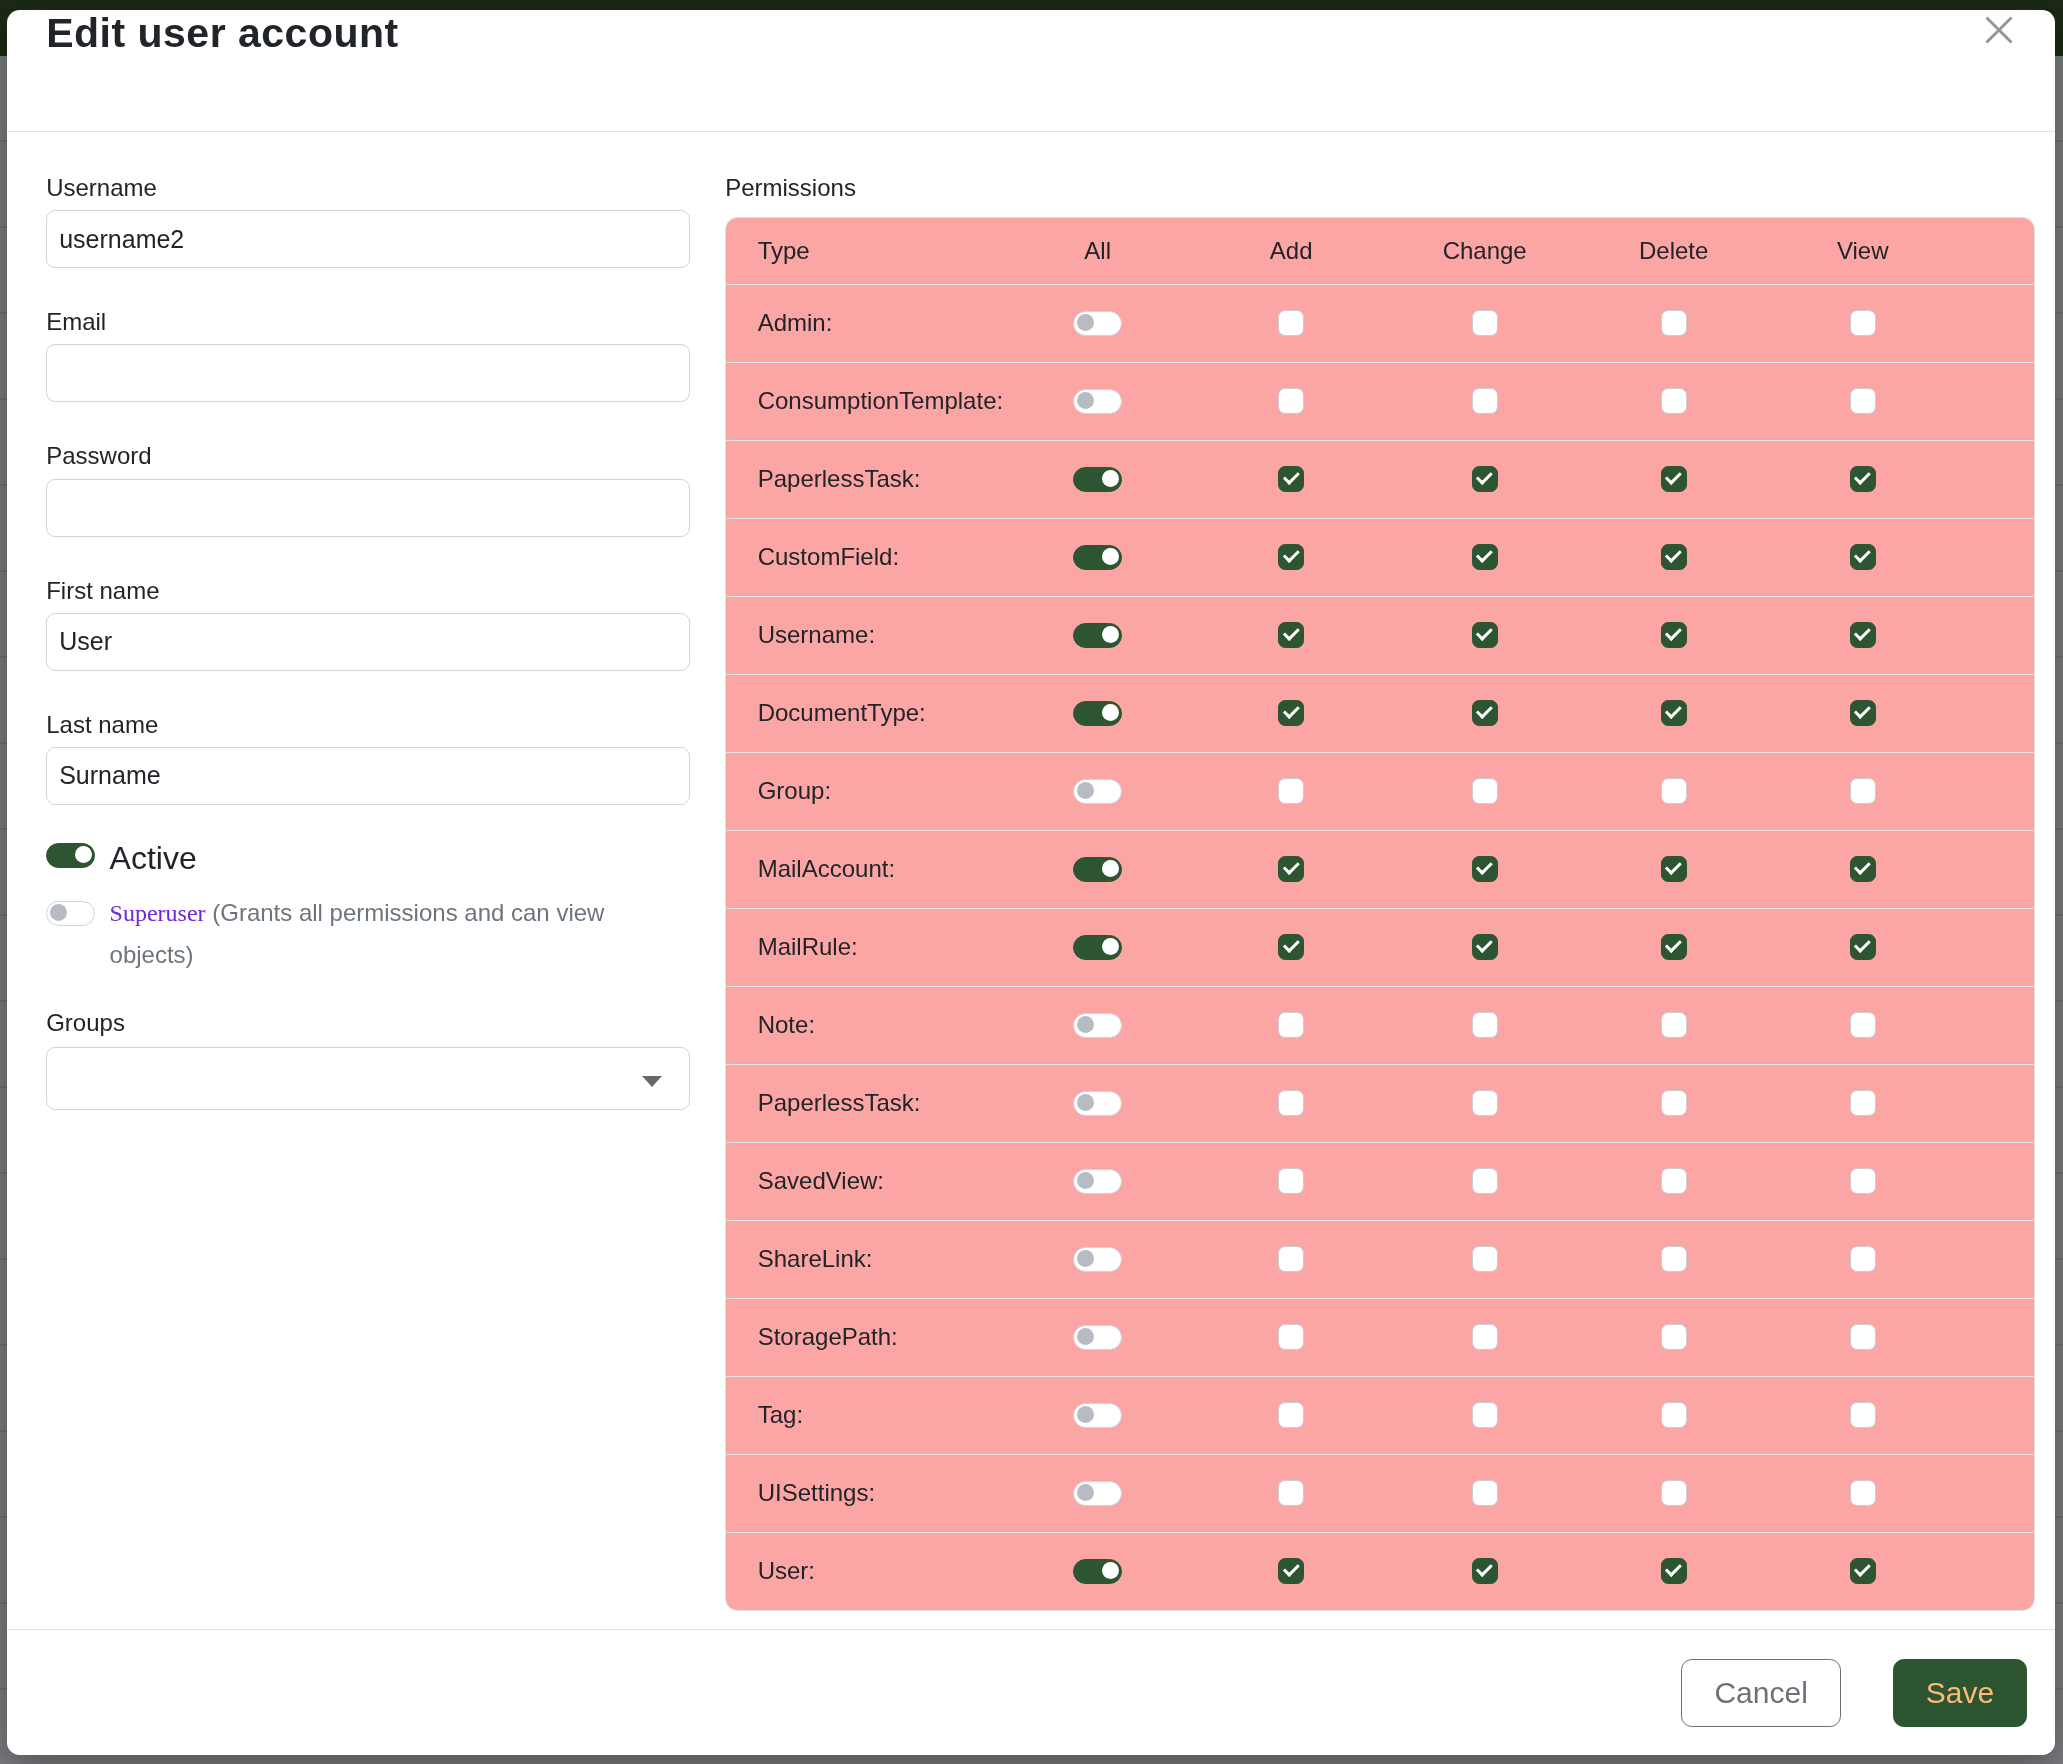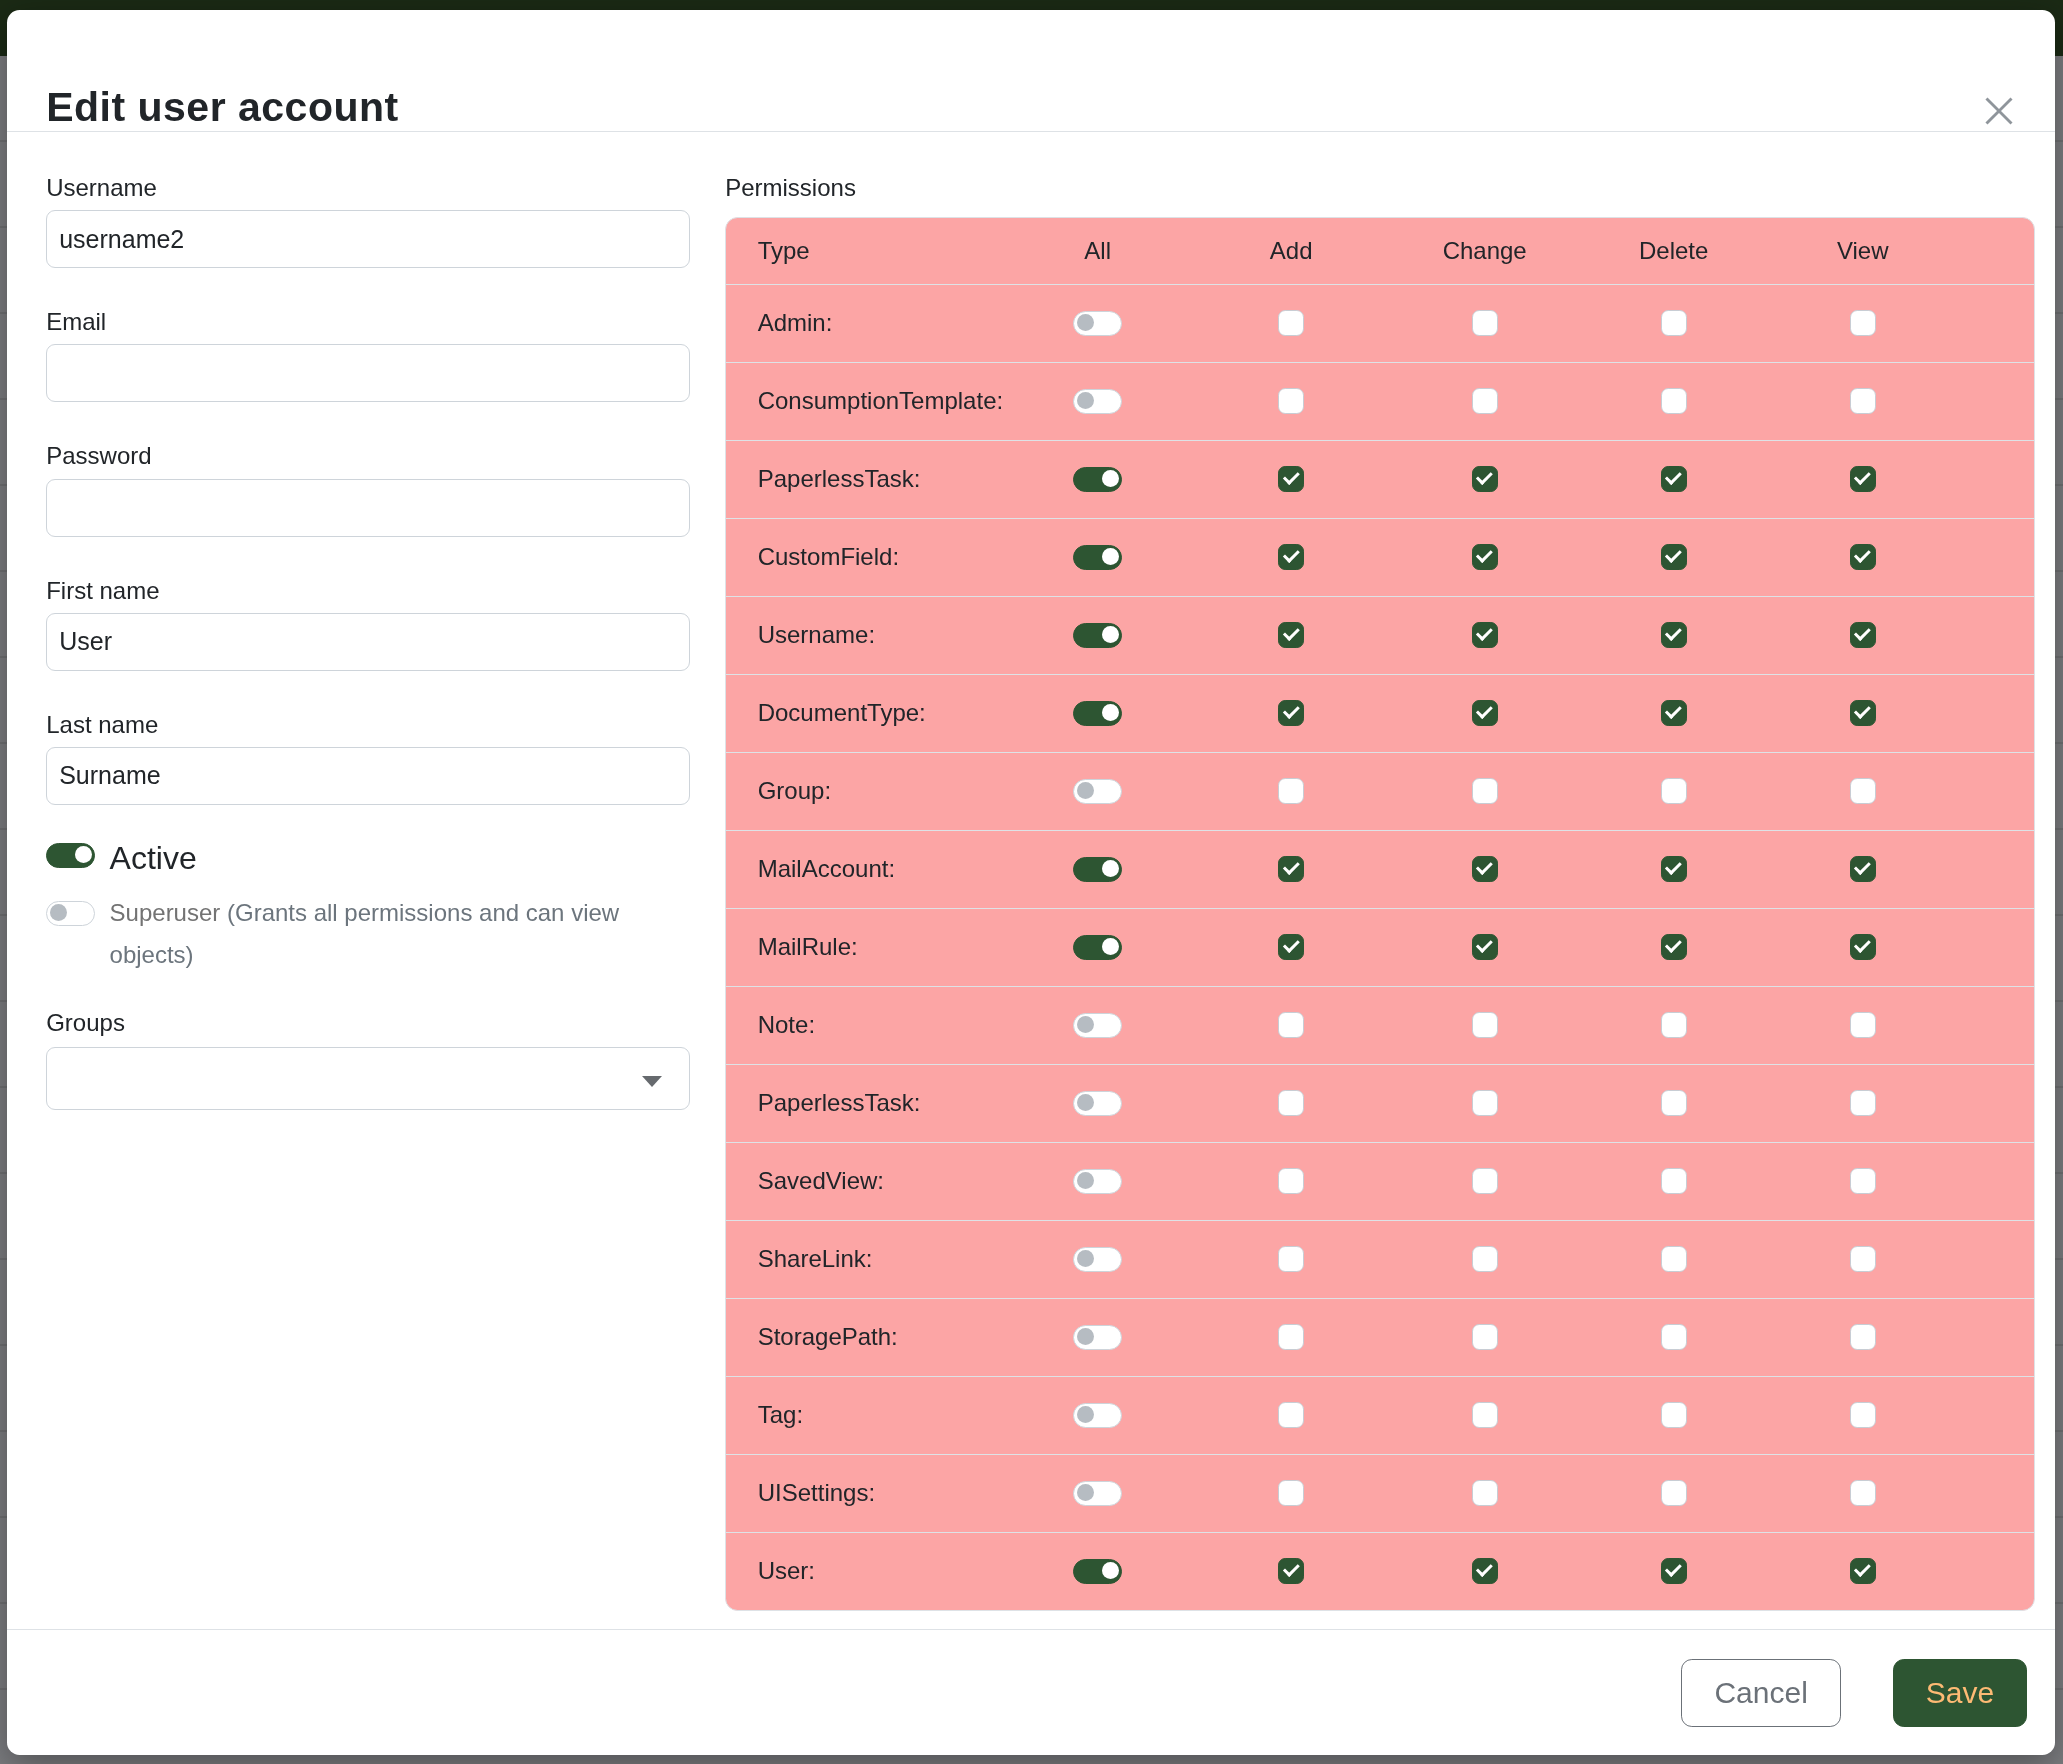--- a/index.html
+++ b/index.html
@@ -10,41 +10,41 @@
   .backdrop { position:absolute; inset:0; background:#7c7d80; }
   .backdrop .rows { position:absolute; left:0; right:0; top:56px; bottom:0;
     background:repeating-linear-gradient(to bottom, transparent 0 84px, rgba(0,0,0,0.10) 84px 86px); }
   .bg-topbar { position:absolute; left:0; top:0; right:0; height:56px; background:#1b2a15; }
 
   
   .modal { position:absolute; left:7.2px; top:10px; width:2048px; height:1745px;
     background:#fff; border-radius:12.6px; box-shadow:0 10.8px 36px rgba(0,0,0,.35);
     display:flex; flex-direction:column; }
 
-  .modal-header { height:122px; flex:0 0 122px; display:flex; align-items:flex-end;
+  .modal-header { height:122px; flex:0 0 122px; display:flex; align-items:flex-start;
     padding:0 36px 0 39px; border-bottom:1.8px solid #dee2e6; }
   .modal-title { font-size:41px; font-weight:600; color:#212529; letter-spacing:0.5px; }
   .close-btn { margin-left:auto; width:40px; height:40px; background:none; border:none;
     cursor:pointer; display:flex; align-items:center; justify-content:center; }
 
   .modal-body { flex:1 1 auto; display:flex; padding:40px 28px 0 39px; }
 
   
   .left-col { width:644px; flex:0 0 644px; margin-right:35px; }
   .field { margin-bottom:38px; }
   .field-label { font-size:24px; color:#212529; line-height:31px; margin-bottom:7.2px; }
   .text-input { width:100%; height:58px; border:1.8px solid #ced4da; border-radius:9px;
     font-family:"Liberation Sans", sans-serif; font-size:25px; color:#212529;
     padding:0 12px; outline:none; background:#fff; }
 
   .switch-row { display:flex; align-items:flex-start; gap:14.4px; margin-bottom:18px; }
   .switch-row.first { margin-top:34px; }
   .switch-row .sw-text { font-size:32px; color:#212529; line-height:31px; padding-top:0; }
   .sw-wrap { line-height:42px; width:576px; font-size:24px; }
-  .sw-label { color:#737373; }
+  .sw-label { color:#6d28d9;font-family:Liberation Serif, serif; }
   .sw-hint { color:#6c757d; }
 
   .groups-label { margin-top:31px; font-size:24px; color:#212529; line-height:31px; }
   .select-box { position:relative; margin-top:9px; width:644px; height:63px;
     border:1.8px solid #ced4da; border-radius:9px; background:#fff; cursor:pointer; }
   .caret { position:absolute; right:27px; top:28px; width:0; height:0;
     border-left:10px solid transparent; border-right:10px solid transparent;
     border-top:11.7px solid #666a6e; }
 
   

